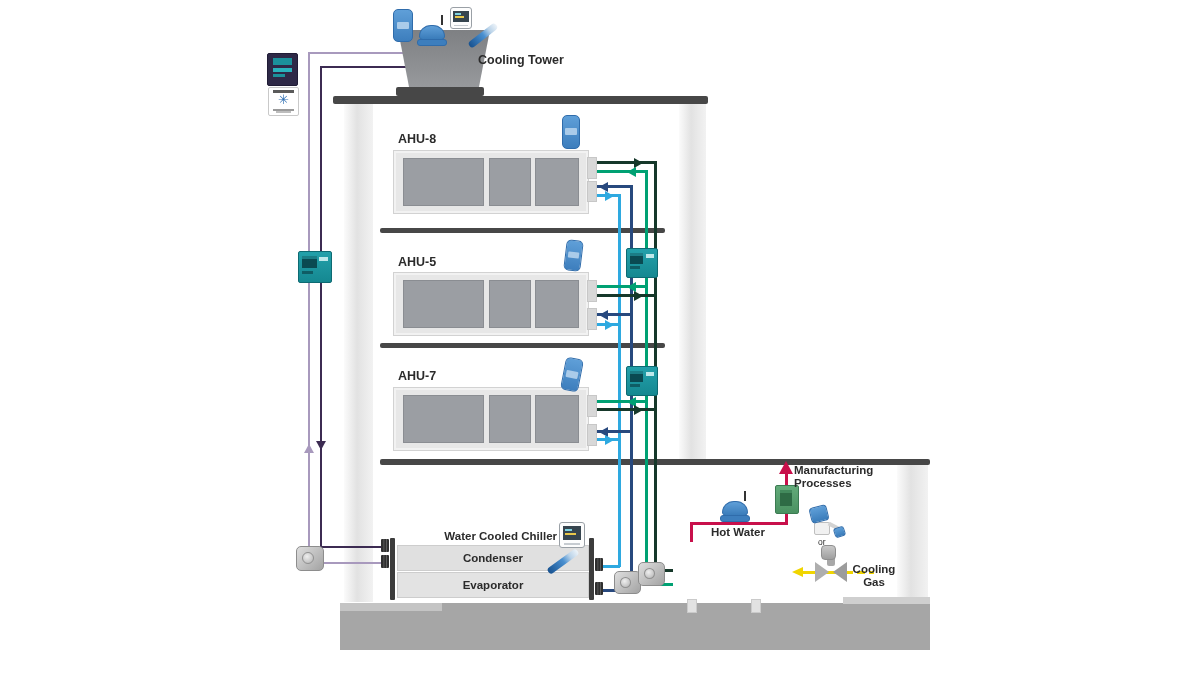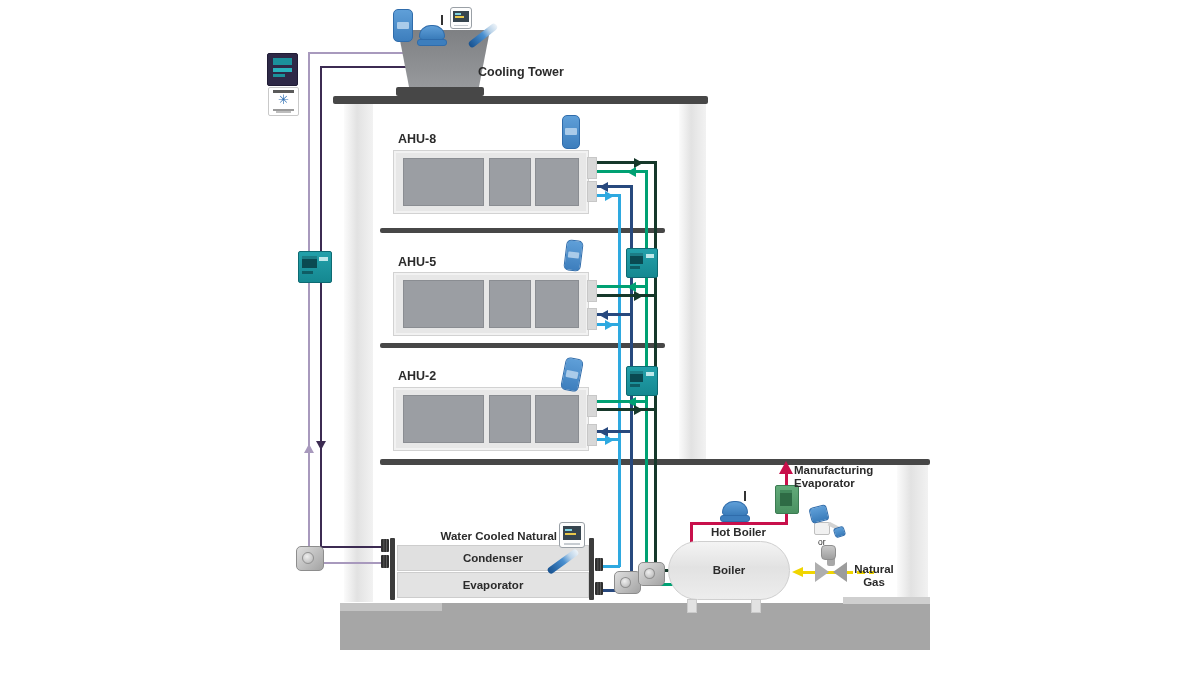--- a/index.html
+++ b/index.html
@@ -111,21 +111,21 @@
   <div class="arr l" style="left:599px;top:427px;color:var(--chilled_supply_blue,#28497e)"></div>
   <div class="arr r" style="left:605px;top:435px;color:var(--chilled_return_blue,#2ea9e0)"></div>
 
   <div class="d" style="left:601px;top:565px;width:19px;height:3px;background:var(--chilled_return_blue,#2ea9e0)"></div>
   <div class="d" style="left:601px;top:589px;width:32px;height:3px;background:var(--chilled_supply_blue,#28497e)"></div>
   <div class="d" style="left:646px;top:583px;width:27px;height:3px;background:var(--hot_supply_green,#00a173)"></div>
   <div class="d" style="left:655px;top:569px;width:18px;height:3px;background:var(--hot_return_green,#16382a)"></div>
 
   <div class="d" style="left:398px;top:30px;width:92px;height:57px;background:linear-gradient(180deg,#7e8083,#97999c);clip-path:polygon(0 0,100% 0,88% 100%,12% 100%)"></div>
   <div class="d slab" style="left:396px;top:87px;width:88px;height:9px"></div>
-  <div class="lbl big" style="left:478px;top:66px">Cooling Tower</div>
+  <div class="lbl big" style="left:478px;top:54px">Cooling Tower</div>
   <div class="wsensor" style="left:393px;top:9px;width:20px;height:33px">
       <div class="scr"></div>
     </div>
   <div class="wpump" style="left:417px;top:20px;width:30px;height:26px">
       <div class="ant"></div>
       <div class="dome"></div>
       <div class="base"></div>
     </div>
   <div class="gw" style="left:450px;top:7px;width:22px;height:22px">
       <div class="scr"></div>
@@ -174,38 +174,38 @@
   <div class="tab" style="left:587px;top:308px;width:10px;height:22px"></div>
   <div class="wsensor" style="left:565px;top:240px;width:17px;height:31px;transform:rotate(7deg)">
       <div class="scr"></div>
     </div>
   <div class="tealctl" style="left:626px;top:248px;width:32px;height:30px">
       <div class="s1"></div>
       <div class="s2"></div>
       <div class="s3"></div>
     </div>
 
-  <div class="lbl big" style="left:398px;top:370px">AHU-2</div>
+  <div class="lbl big" style="left:398px;top:370px">AHU-7</div>
   <div class="d ahuframe" style="left:393px;top:387px;width:196px;height:64px">
     <div class="panel" style="left:9px;top:7px;width:81px;height:48px"></div>
     <div class="panel" style="left:95px;top:7px;width:42px;height:48px"></div>
     <div class="panel" style="left:141px;top:7px;width:44px;height:48px"></div>
   </div>
   <div class="tab" style="left:587px;top:395px;width:10px;height:22px"></div>
   <div class="tab" style="left:587px;top:424px;width:10px;height:22px"></div>
   <div class="wsensor" style="left:563px;top:358px;width:18px;height:33px;transform:rotate(11deg)">
       <div class="scr"></div>
     </div>
   <div class="tealctl" style="left:626px;top:366px;width:32px;height:30px">
       <div class="s1"></div>
       <div class="s2"></div>
       <div class="s3"></div>
     </div>
 
-  <div class="lbl" style="left:395px;top:530px;width:162px;text-align:right">Water Cooled Natural</div>
+  <div class="lbl" style="left:395px;top:530px;width:162px;text-align:right">Water Cooled Chiller</div>
   <div class="hdr" style="left:390px;top:538px;width:5px;height:62px"></div>
   <div class="hdr" style="left:589px;top:538px;width:5px;height:62px"></div>
   <div class="flange" style="left:381px;top:539px;width:8px;height:13px"></div>
   <div class="flange" style="left:381px;top:555px;width:8px;height:13px"></div>
   <div class="flange" style="left:595px;top:558px;width:8px;height:13px"></div>
   <div class="flange" style="left:595px;top:582px;width:8px;height:13px"></div>
   <div class="d" style="left:397px;top:545px;width:192px;height:26px;background:#e0e0e0;border:1px solid #cdcdcd">
     <div class="lbl" style="left:0;top:6px;width:100%;text-align:center">Condenser</div>
   </div>
   <div class="d" style="left:397px;top:572px;width:192px;height:26px;background:#e3e3e3;border:1px solid #cdcdcd">
@@ -234,41 +234,38 @@
   <div class="d" style="left:785px;top:474px;width:3px;height:51px;background:var(--process_hot_red,#c8104b)"></div>
   <div class="arr u big" style="left:779px;top:461px;color:var(--process_hot_red,#c8104b)"></div>
   <div class="greenctl" style="left:775px;top:485px;width:24px;height:29px">
       <div class="s1"></div>
     </div>
   <div class="wpump" style="left:720px;top:496px;width:30px;height:26px">
       <div class="ant"></div>
       <div class="dome"></div>
       <div class="base"></div>
     </div>
-  <div class="lbl wrap" style="left:794px;top:464px;width:92px">Manufacturing Evaporator</div>
-  <div class="lbl" style="left:711px;top:526px">Hot Boiler</div>
-
-  <div class="d" style="left:668px;top:541px;width:122px;height:59px;background:linear-gradient(180deg,#f4f4f4,#e2e2e2 45%,#ededed);border:1px solid #cfcfcf;border-radius:30px">
-    <div class="lbl" style="left:0;top:22px;width:100%;text-align:center">Boiler</div>
-  </div>
+  <div class="lbl wrap" style="left:794px;top:464px;width:92px">Manufacturing Processes</div>
+  <div class="lbl" style="left:711px;top:526px">Hot Water</div>
+
   <div class="legs" style="left:687px;top:599px;width:10px;height:14px"></div>
   <div class="legs" style="left:751px;top:599px;width:10px;height:14px"></div>
 
   <div class="arr l" style="left:792px;top:567px;color:var(--natural_gas_yellow,#f0d500);border-right-width:11px"></div>
   <div class="d" style="left:803px;top:571px;width:50px;height:3px;background:var(--natural_gas_yellow,#f0d500)"></div>
   <div class="d" style="left:857px;top:571px;width:8px;height:3px;background:var(--natural_gas_yellow,#f0d500)"></div>
   <div class="d" style="left:869px;top:571px;width:5px;height:3px;background:var(--natural_gas_yellow,#f0d500)"></div>
   <div class="d" style="left:815px;top:560px;width:32px;height:24px">
     <div class="d" style="left:0;top:2px;width:0;height:0;border-top:10px solid transparent;border-bottom:10px solid transparent;border-left:14px solid #aeaeae"></div>
     <div class="d" style="right:0;top:2px;width:0;height:0;border-top:10px solid transparent;border-bottom:10px solid transparent;border-right:14px solid #9c9c9c"></div>
     <div class="d" style="left:12px;top:-4px;width:8px;height:10px;background:#a8a8a8;border-radius:2px"></div>
   </div>
   <div class="d" style="left:821px;top:545px;width:15px;height:15px;background:linear-gradient(180deg,#c9c9c9,#9f9f9f);border:1px solid #8f8f8f;border-radius:4px"></div>
   <div class="d" style="left:808px;top:506px;width:34px;height:32px">
     <div class="d" style="left:6px;top:16px;width:16px;height:13px;background:#f1f1f1;border:1px solid #bfbfbf;border-radius:2px"></div>
     <div class="d" style="left:2px;top:0;width:18px;height:16px;background:linear-gradient(180deg,#5f9fd8,#3a7cba);border:1px solid #2f6cab;border-radius:4px;transform:rotate(-14deg)"></div>
     <div class="d" style="left:20px;top:18px;width:11px;height:4px;background:#d2d2d2;transform:rotate(28deg)"></div>
     <div class="d" style="left:26px;top:21px;width:11px;height:10px;background:linear-gradient(180deg,#5f9fd8,#3a7cba);border:1px solid #2f6cab;border-radius:3px;transform:rotate(-18deg)"></div>
   </div>
   <div class="lbl" style="left:818px;top:538px;font-size:8.5px;font-weight:400">or</div>
-  <div class="lbl wrap" style="left:849px;top:563px;width:50px;text-align:center">Natural Gas</div>
+  <div class="lbl wrap" style="left:849px;top:563px;width:50px;text-align:center">Cooling Gas</div>
 
 </div>
 
 </body></html>

